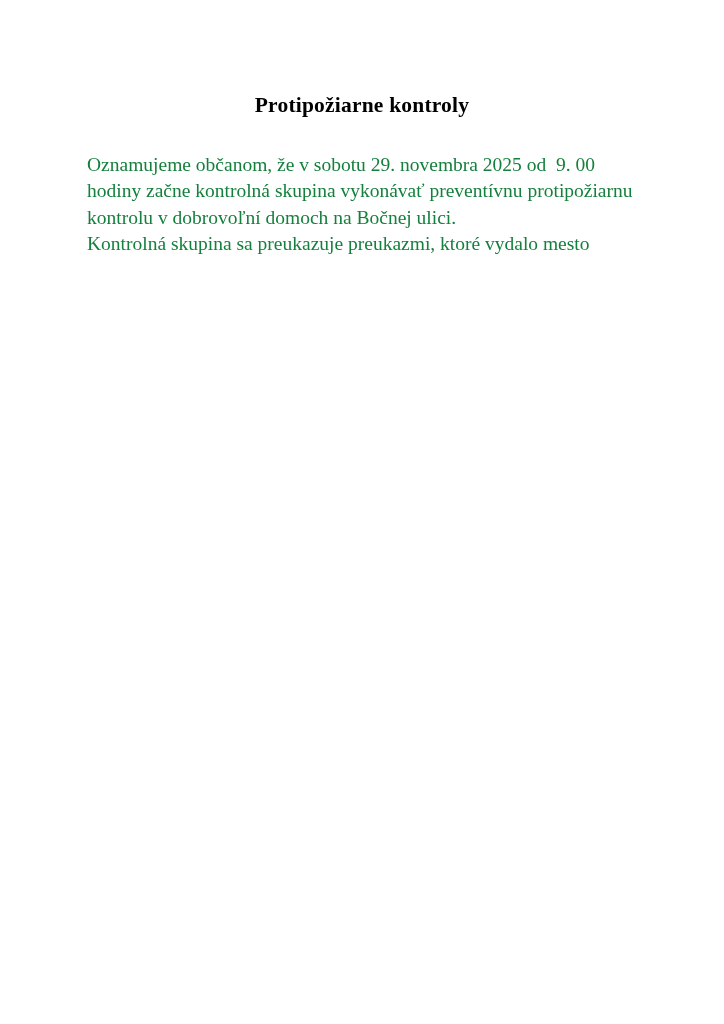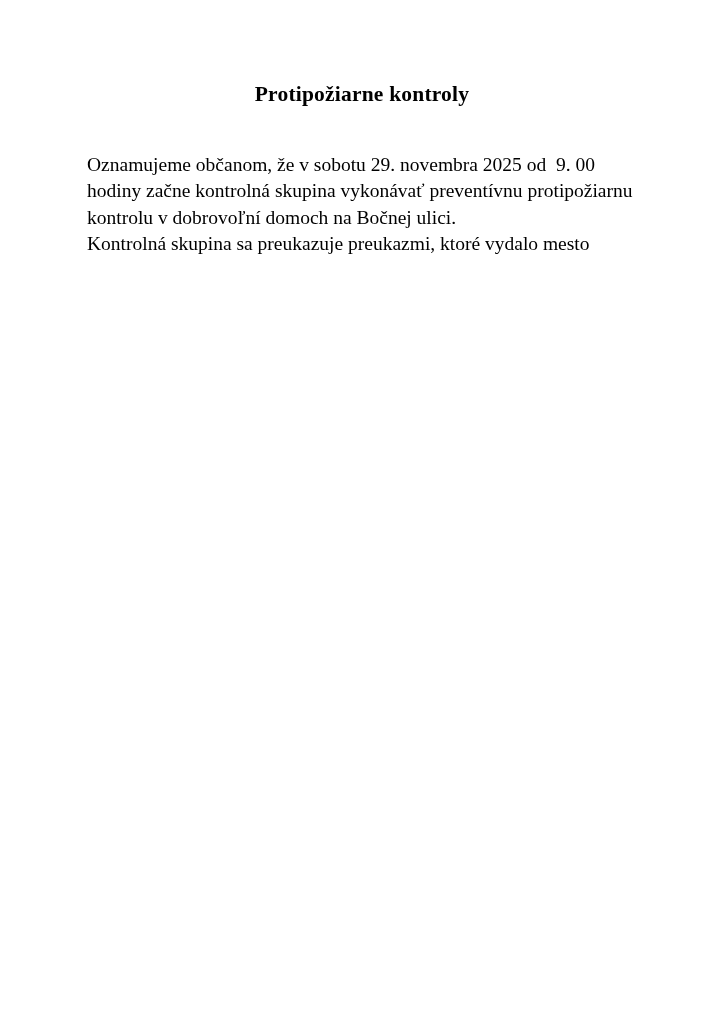--- a/index.html
+++ b/index.html
@@ -12,38 +12,38 @@
   .page {
     position: relative;
     width: 724px;
     height: 1024px;
     background: #ffffff;
     color: #000000;
     font-family: "Liberation Serif", "DejaVu Serif", serif;
   }
   .doc-title {
     position: absolute;
-    top: 82px;
+    top: 93px;
     left: 0;
     right: 0;
     text-align: center;
     font-size: 21.5px;
     font-weight: bold;
     line-height: 25px;
     letter-spacing: 0.2px;
     color: #000000;
   }
   .doc-body {
     position: absolute;
     top: 152px;
     left: 87px;
     right: 20px;
     font-size: 19.5px;
     line-height: 26.3px;
-    color: #000000;
+    color: #15803d;
   }
   .doc-line {
     white-space: pre;   
   }
 </style>
 </head>
 <body>
 
 <div class="page">
   <h1 class="doc-title">Protipožiarne kontroly</h1>

